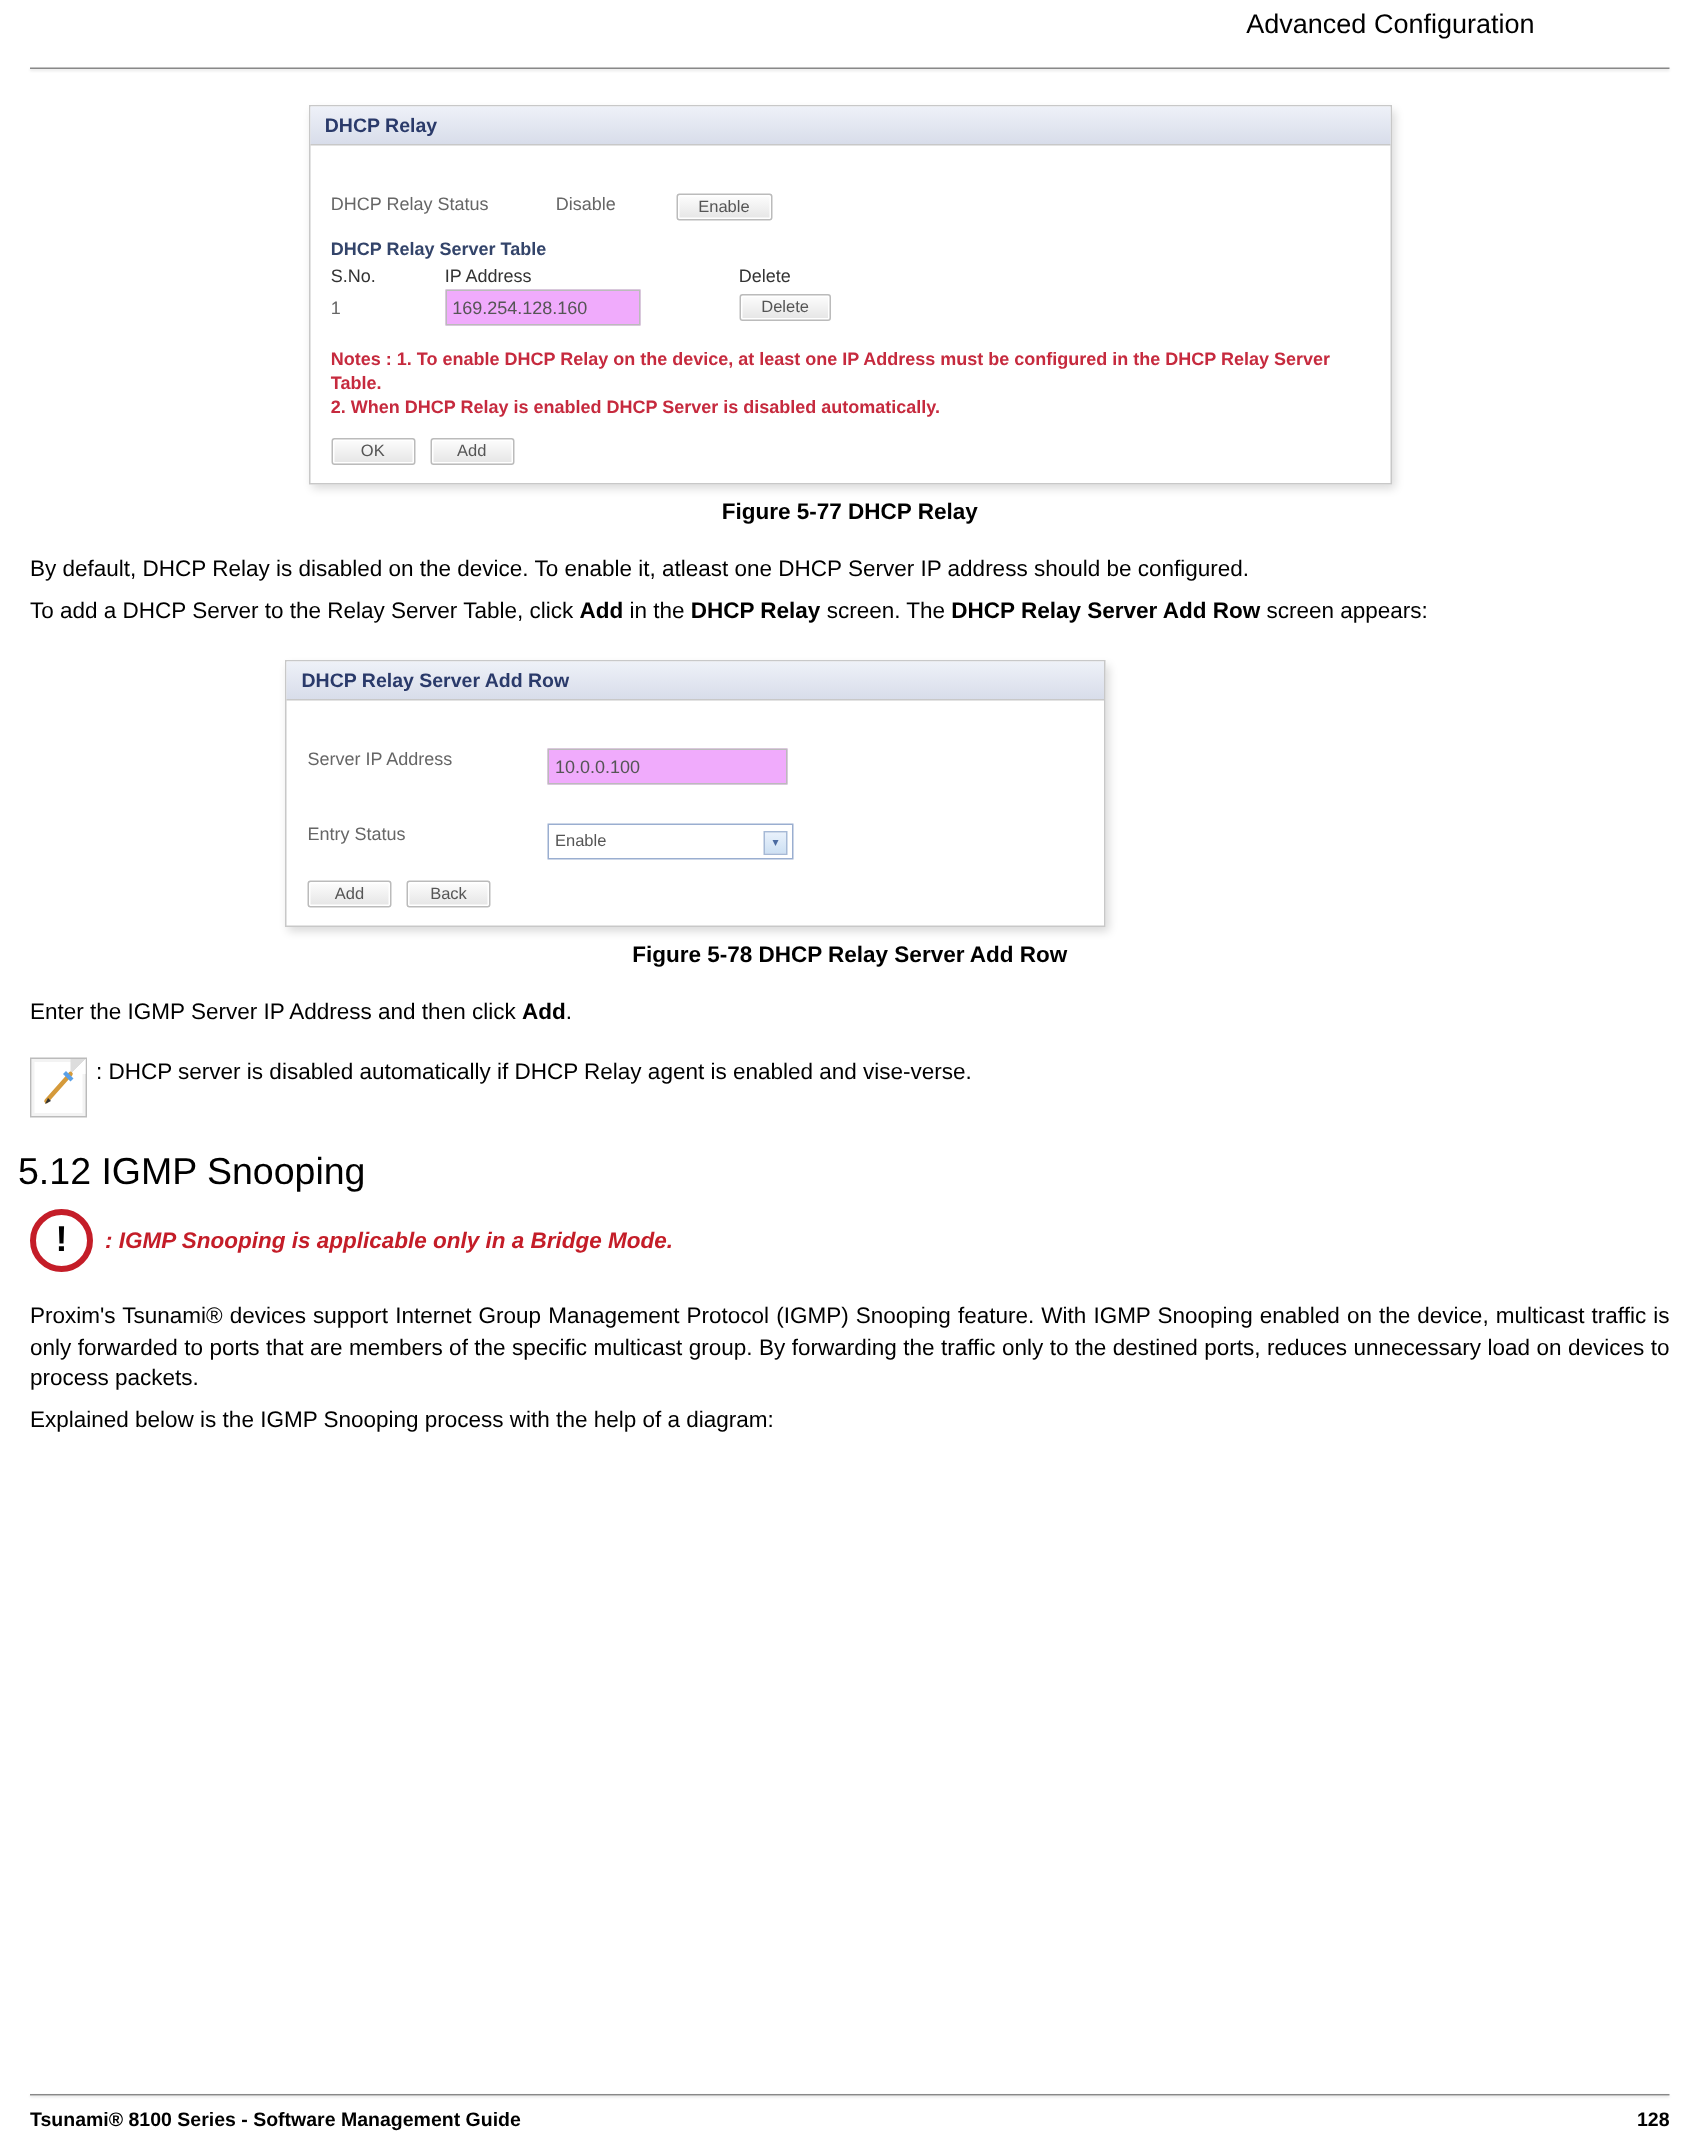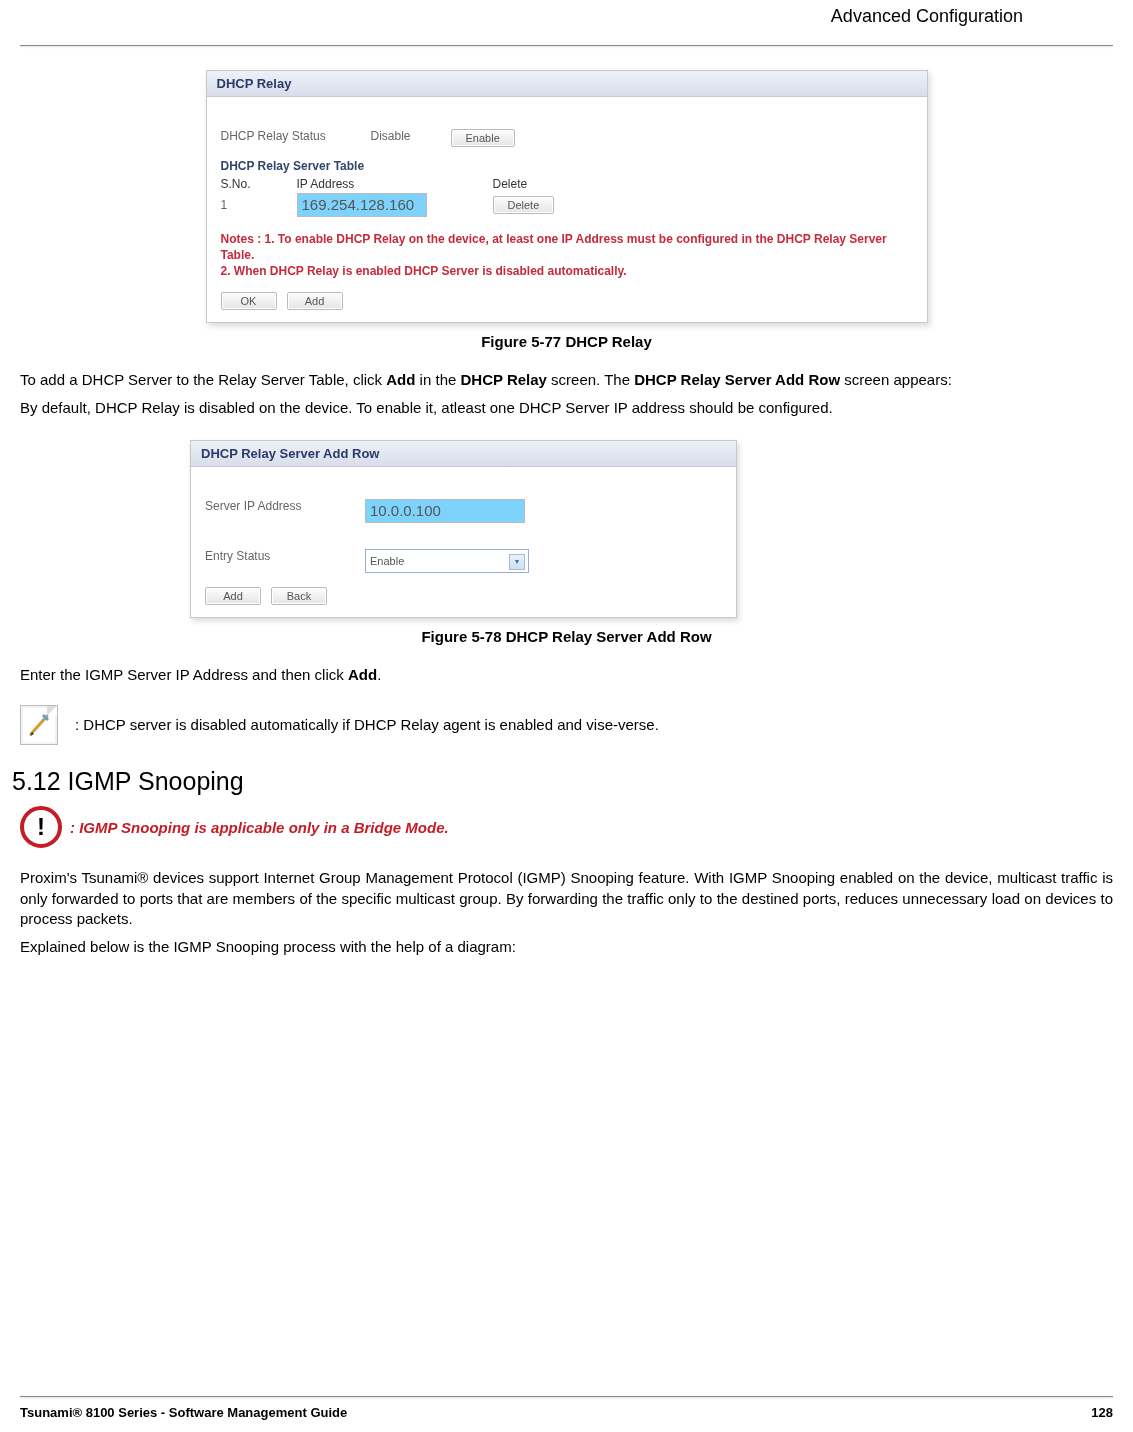--- a/index.html
+++ b/index.html
@@ -58,23 +58,23 @@
 .row {
   display: flex;
   align-items: flex-start;
   gap: 10px;
   padding: 4px 0;
   margin-top: 18px;
 }
 .lbl { color: #666; font-size: 12px; }
 .ui-input {
   border: 1px solid #bbb;
-  background: #7dd3fc;
+  background: #f0abfc;
   color: #555;
-  font-size: 15px;
+  font-size: 12px;
   padding: 2px 4px;
   height: 18px;
   line-height: 18px;
   box-sizing: content-box;
 }
 .ui-select {
   border: 1px solid #9aaed0;
   background: #fff;
   color: #555;
   font-size: 11px;
@@ -154,22 +154,22 @@
 }
 .h2 {
   font-family: Liberation Sans, sans-serif;
   font-size: 25px;
   font-weight: normal;
   margin: 22px 0 10px -8px;
 }
 
 .note-row {
   display: flex;
-  align-items: center;
-  gap: 17px;
+  align-items: flex-start;
+  gap: 6px;
   margin: 20px 0 10px 0;
 }
 .note-icon {
   width: 36px;
   height: 38px;
   border: 1px solid #bbb;
   background: #fff;
   position: relative;
   box-shadow: inset 0 0 0 2px #f3f3f3;
 }
@@ -256,25 +256,25 @@
     <div class="notes" style="white-space:pre-line">Notes : 1. To enable DHCP Relay on the device, at least one IP Address must be configured in the DHCP Relay Server Table.
              2. When DHCP Relay is enabled DHCP Server is disabled automatically.</div>
     <div class="btn-row">
       <span class="ui-btn">OK</span>
       <span class="ui-btn">Add</span>
     </div>
   </div>
 
   <div class="fig-cap">Figure 5-77 DHCP Relay</div>
 
+  <div class="body-txt">By default, DHCP Relay is disabled on the device. To enable it, atleast one DHCP Server IP address should be configured.</div>
+
   <div class="body-txt">
     <span>To add a DHCP Server to the Relay Server Table, click </span><b>Add</b><span> in the </span><b>DHCP Relay</b><span> screen. The </span><b>DHCP Relay Server Add Row</b><span> screen appears:</span>
   </div>
-
-  <div class="body-txt">By default, DHCP Relay is disabled on the device. To enable it, atleast one DHCP Server IP address should be configured.</div>
 
   <div style="height:14px"></div>
   <div class="panel-frame narrow" style="margin-left:170px">
     <div class="panel-title">DHCP Relay Server Add Row</div>
     <div class="panel-body">
       <div class="row">
         <span class="lbl" style="width:150px">Server IP Address</span>
         <span class="ui-input" style="display:inline-block;width:150px">10.0.0.100</span>
       </div>
       <div class="row">

